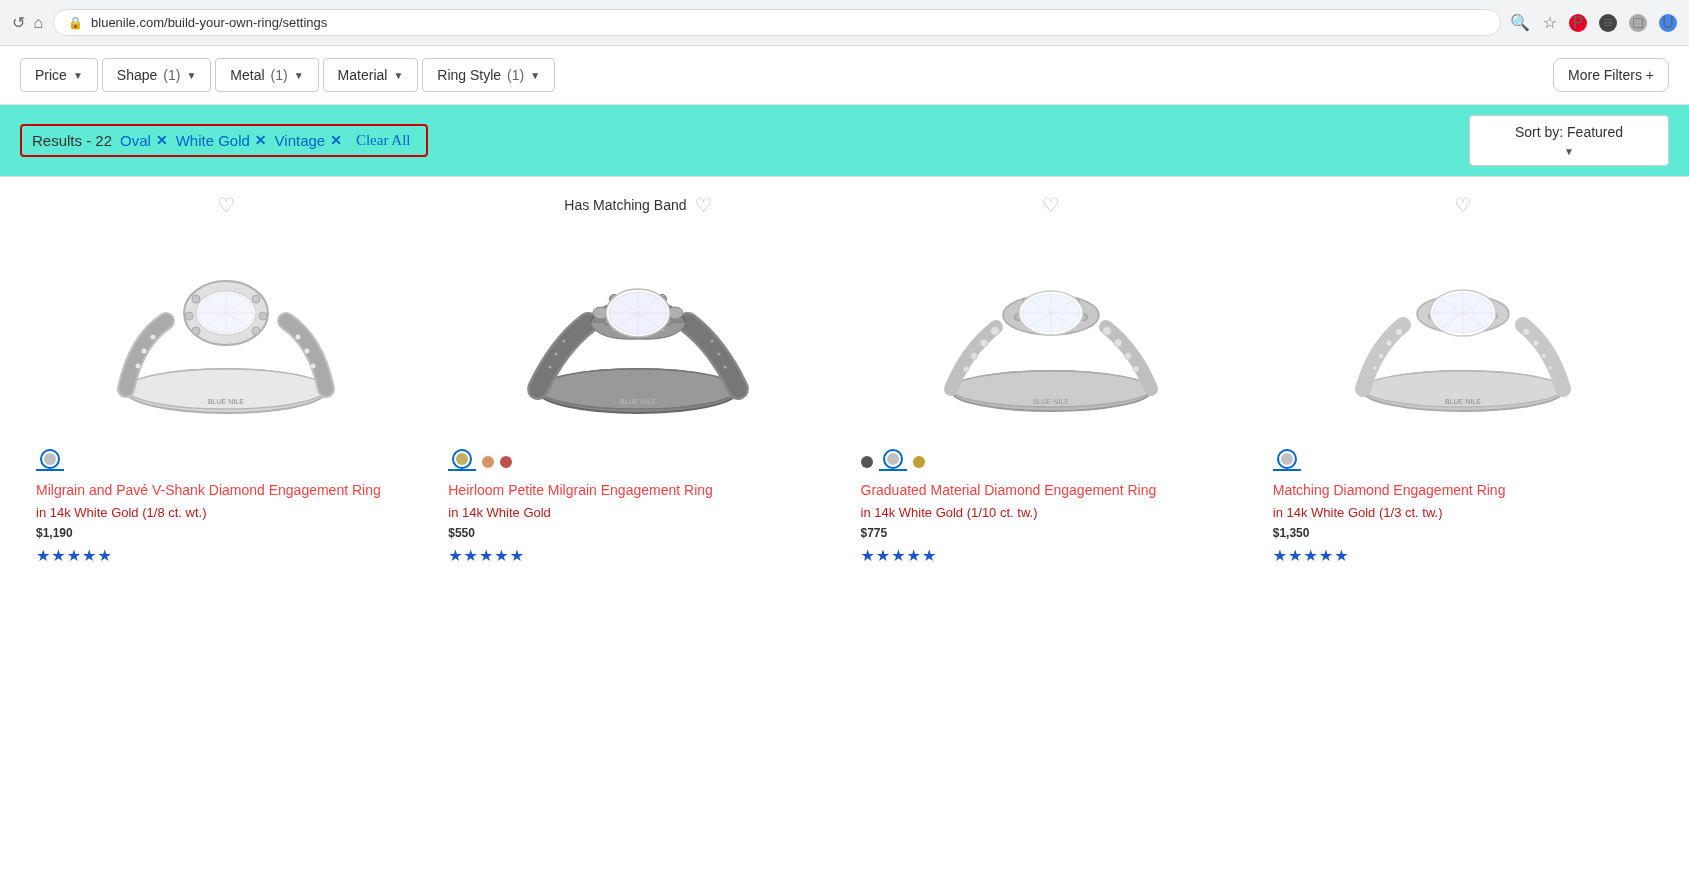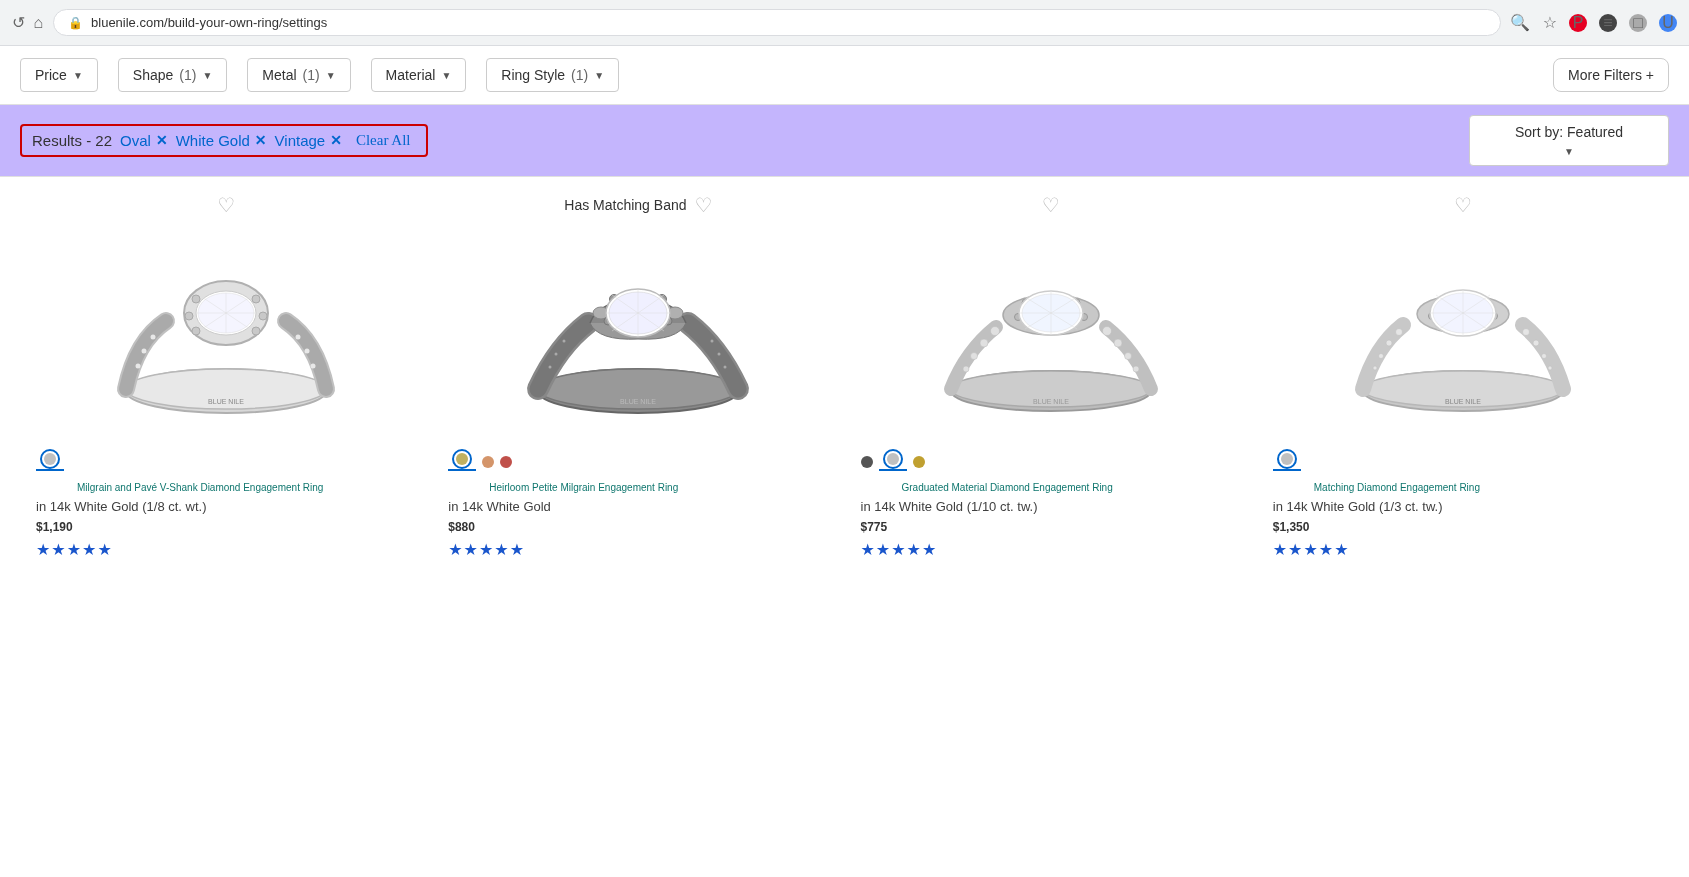--- a/index.html
+++ b/index.html
@@ -37,21 +37,21 @@
     .ext-layers { background: #444; color: #fff; }
     .ext-gray { background: #aaa; color: #fff; }
     .ext-blue { background: #4285f4; color: #fff; }
 
     
     .filters-bar {
       display: flex;
       align-items: center;
       padding: 12px 20px;
       border-bottom: 1px solid #e0e0e0;
-      gap: 20px;
+      gap: 4px;
       background: #fff;
     }
     .filter-btn {
       border: 1px solid #ccc;
       border-radius: 4px;
       padding: 8px 14px;
       background: #fff;
       cursor: pointer;
       font-size: 14px;
       color: #333;
@@ -76,21 +76,21 @@
       margin-left: auto;
     }
 
     
     .results-bar {
       display: flex;
       align-items: center;
       padding: 10px 20px;
       border-bottom: 1px solid #e0e0e0;
       gap: 10px;
-      background: #c4b5fd;
+      background: #5eead4;
       position: relative;
     }
     .results-filter-area {
       display: flex;
       align-items: center;
       gap: 8px;
       border: 2px solid #cc0000;
       border-radius: 4px;
       padding: 6px 10px;
     }
@@ -170,29 +170,28 @@
     .swatch.selected { outline: 2px solid #0066cc; outline-offset: 2px; }
     .swatch-underline {
       width: 28px;
       height: 2px;
       background: #0066cc;
       margin-top: 2px;
     }
     .swatch-group { display: flex; flex-direction: column; align-items: center; gap: 2px; }
 
     .product-name {
-      font-size: 10px;
-      color: #0f766e;
+      font-size: 14px;
+      color: #ef4444;
       margin-bottom: 4px;
       line-height: 1.4;
-      margin-left: 41px;
     }
     .product-material {
       font-size: 13px;
-      color: #404040;
+      color: #b91c1c;
       margin-bottom: 6px;
     }
     .product-price {
       font-size: 12px;
       font-weight: bold;
       color: #333;
       margin-bottom: 6px;
     }
     .stars {
       color: #1a56cc;
@@ -409,21 +408,21 @@
       </div>
       <div class="swatch-group">
         <div class="swatch" style="background:#d4956a;"></div>
       </div>
       <div class="swatch-group">
         <div class="swatch" style="background:#c0504a;"></div>
       </div>
     </div>
     <div class="product-name">Heirloom Petite Milgrain Engagement Ring</div>
     <div class="product-material">in 14k White Gold</div>
-    <div class="product-price">$880</div>
+    <div class="product-price">$550</div>
     <div class="stars">★★★★★</div>
   </div>
 
   <div class="product-card">
     <div class="product-image-area">
       <svg class="ring-svg" viewBox="0 0 240 180">
         <ellipse cx="120" cy="140" rx="100" ry="20" fill="#bbb" stroke="#999" stroke-width="2"></ellipse>
         <ellipse cx="120" cy="138" rx="100" ry="18" fill="#cccccc" stroke="#aaa" stroke-width="1.5"></ellipse>
 
         <path d="M20,138 Q35,100 65,76" fill="none" stroke="#c0c0c0" stroke-width="14" stroke-linecap="round"></path>

